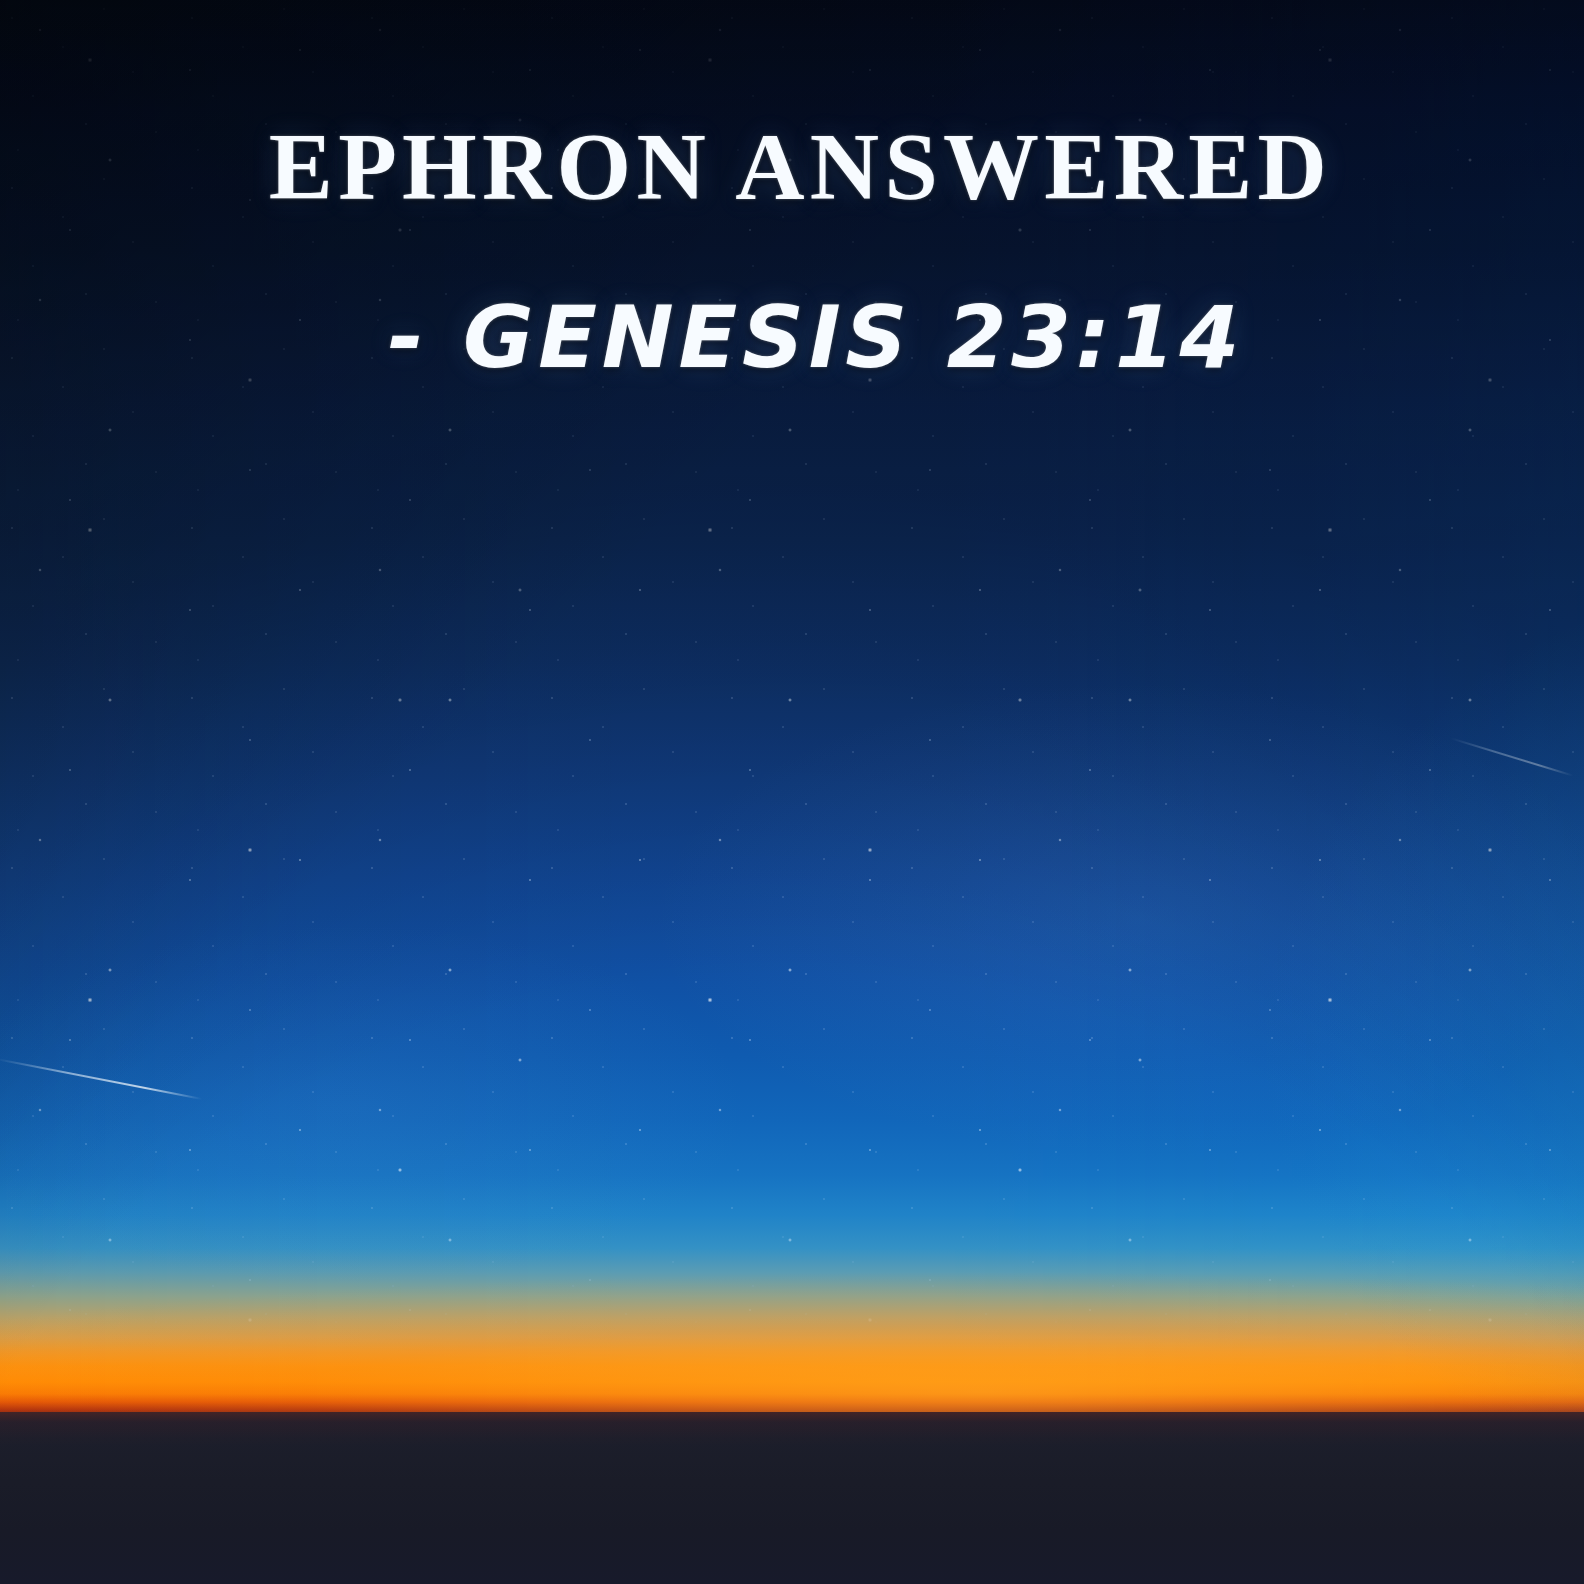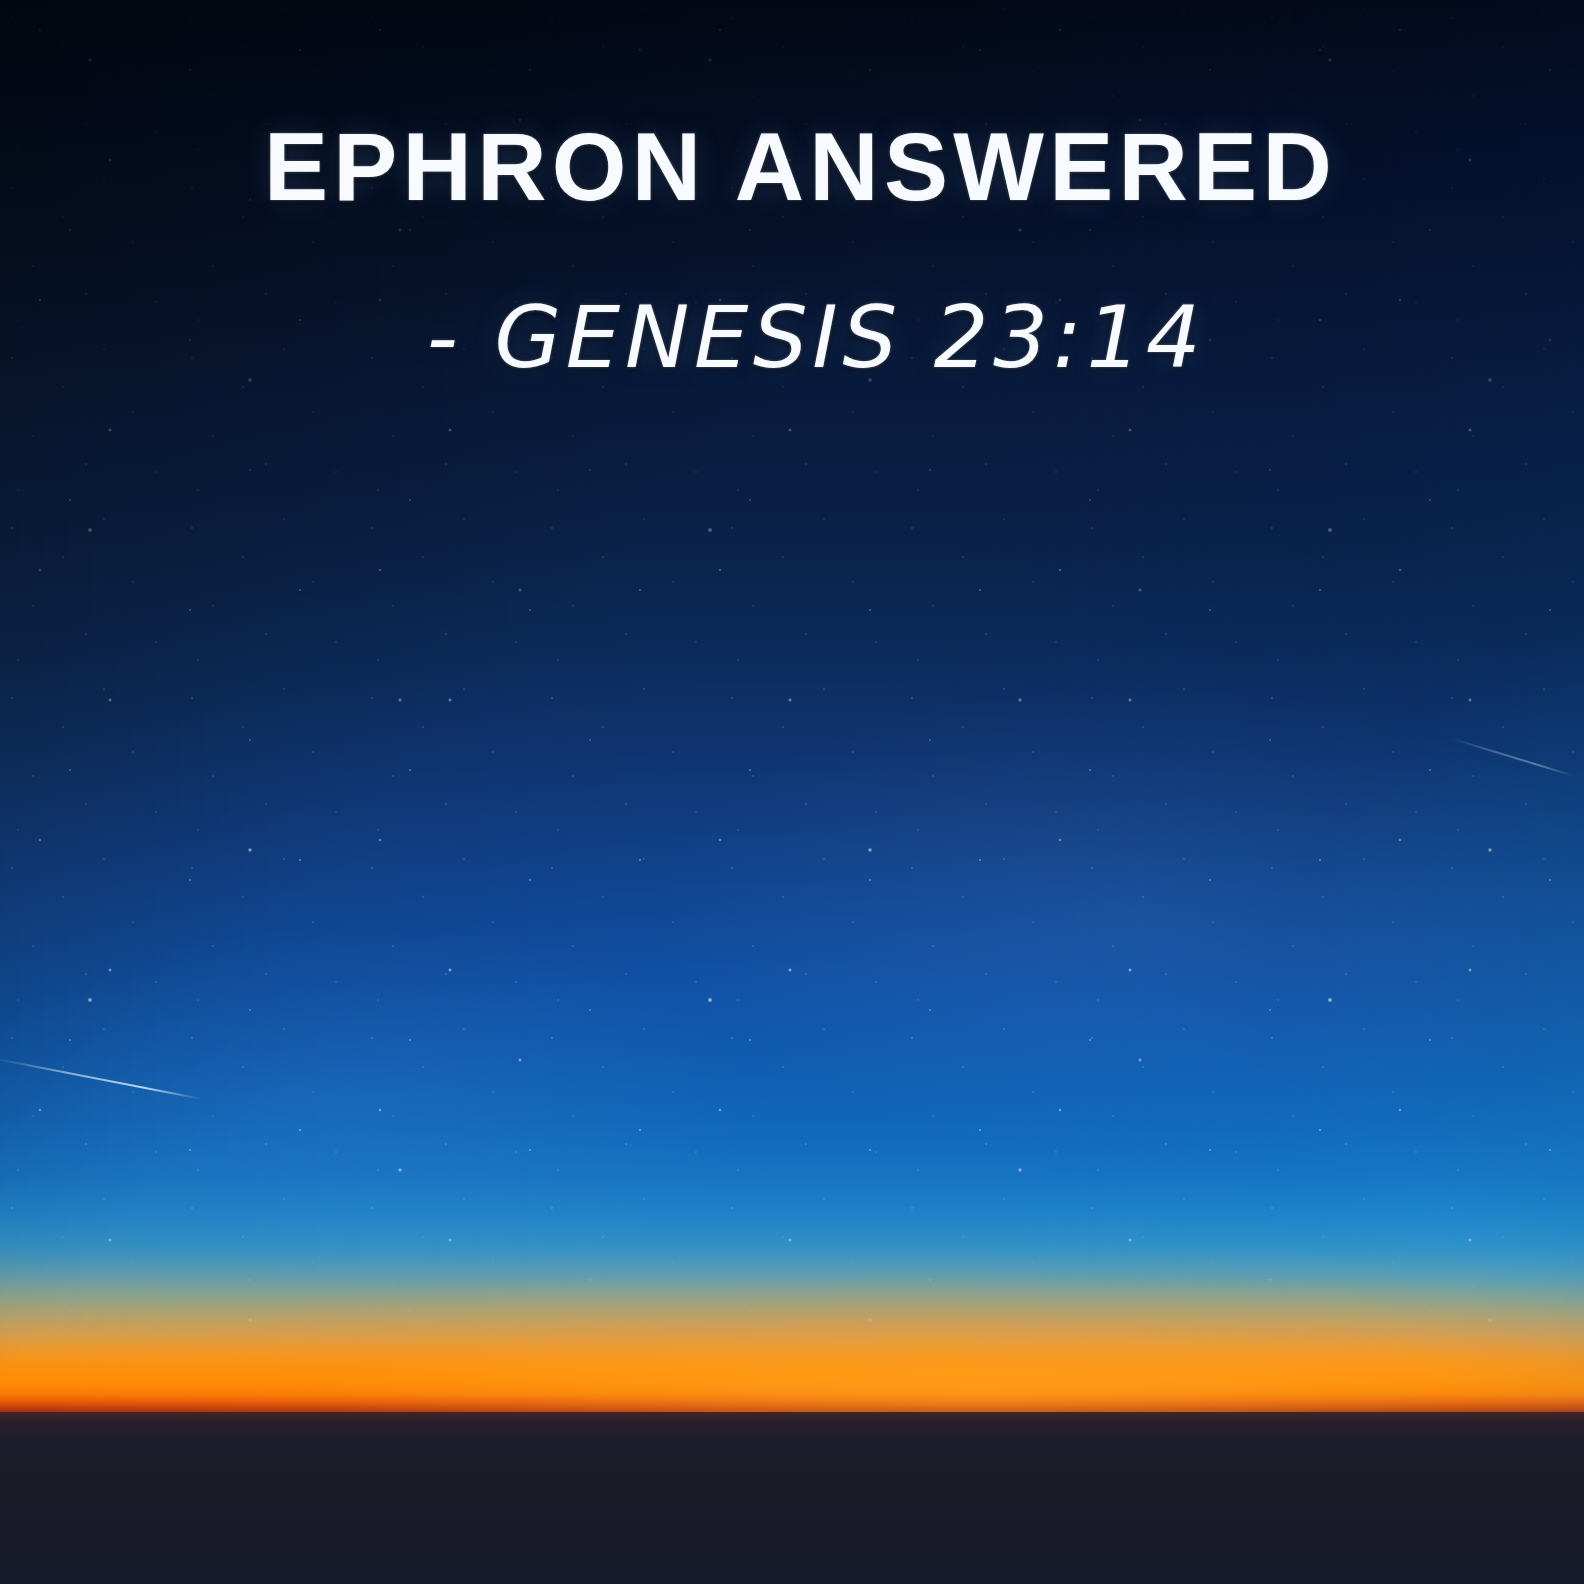--- a/index.html
+++ b/index.html
@@ -223,40 +223,40 @@
     position: absolute;
     left: 0;
     right: 0;
     top: 118px;
     text-align: center;
     z-index: 20;
   }
   .verse-line {
     display: block;
     color: #f7fbff;
-    font-family: Liberation Sans, sans-serif;
+    font-family: Liberation Serif, serif;
     font-weight: 700;
     text-transform: uppercase;
     letter-spacing: 0.055em;
     line-height: 1.02;
     white-space: nowrap;
     text-shadow:
       0 0 3px rgba(255,255,255,0.30),
       0 2px 10px rgba(0,0,0,0.55),
       0 0 26px rgba(140,190,255,0.18);
     margin-left: 17px;
   }
   #verse-line-1 { font-size: 96px; margin-bottom: 78px; }
   #verse-line-2 { font-size: 96px; margin-bottom: 62px; }
 
   #verse-reference {
     display: block;
     color: #f7fbff;
     font-family: "DejaVu Sans", sans-serif;
-    font-weight: 400;
+    font-weight: 700;
     font-style: italic;
     text-transform: uppercase;
     letter-spacing: 0.055em;
     font-size: 86px;
     line-height: 1.0;
     white-space: nowrap;
     text-shadow:
       0 0 3px rgba(255,255,255,0.30),
       0 2px 10px rgba(0,0,0,0.55),
       0 0 26px rgba(140,190,255,0.18);

